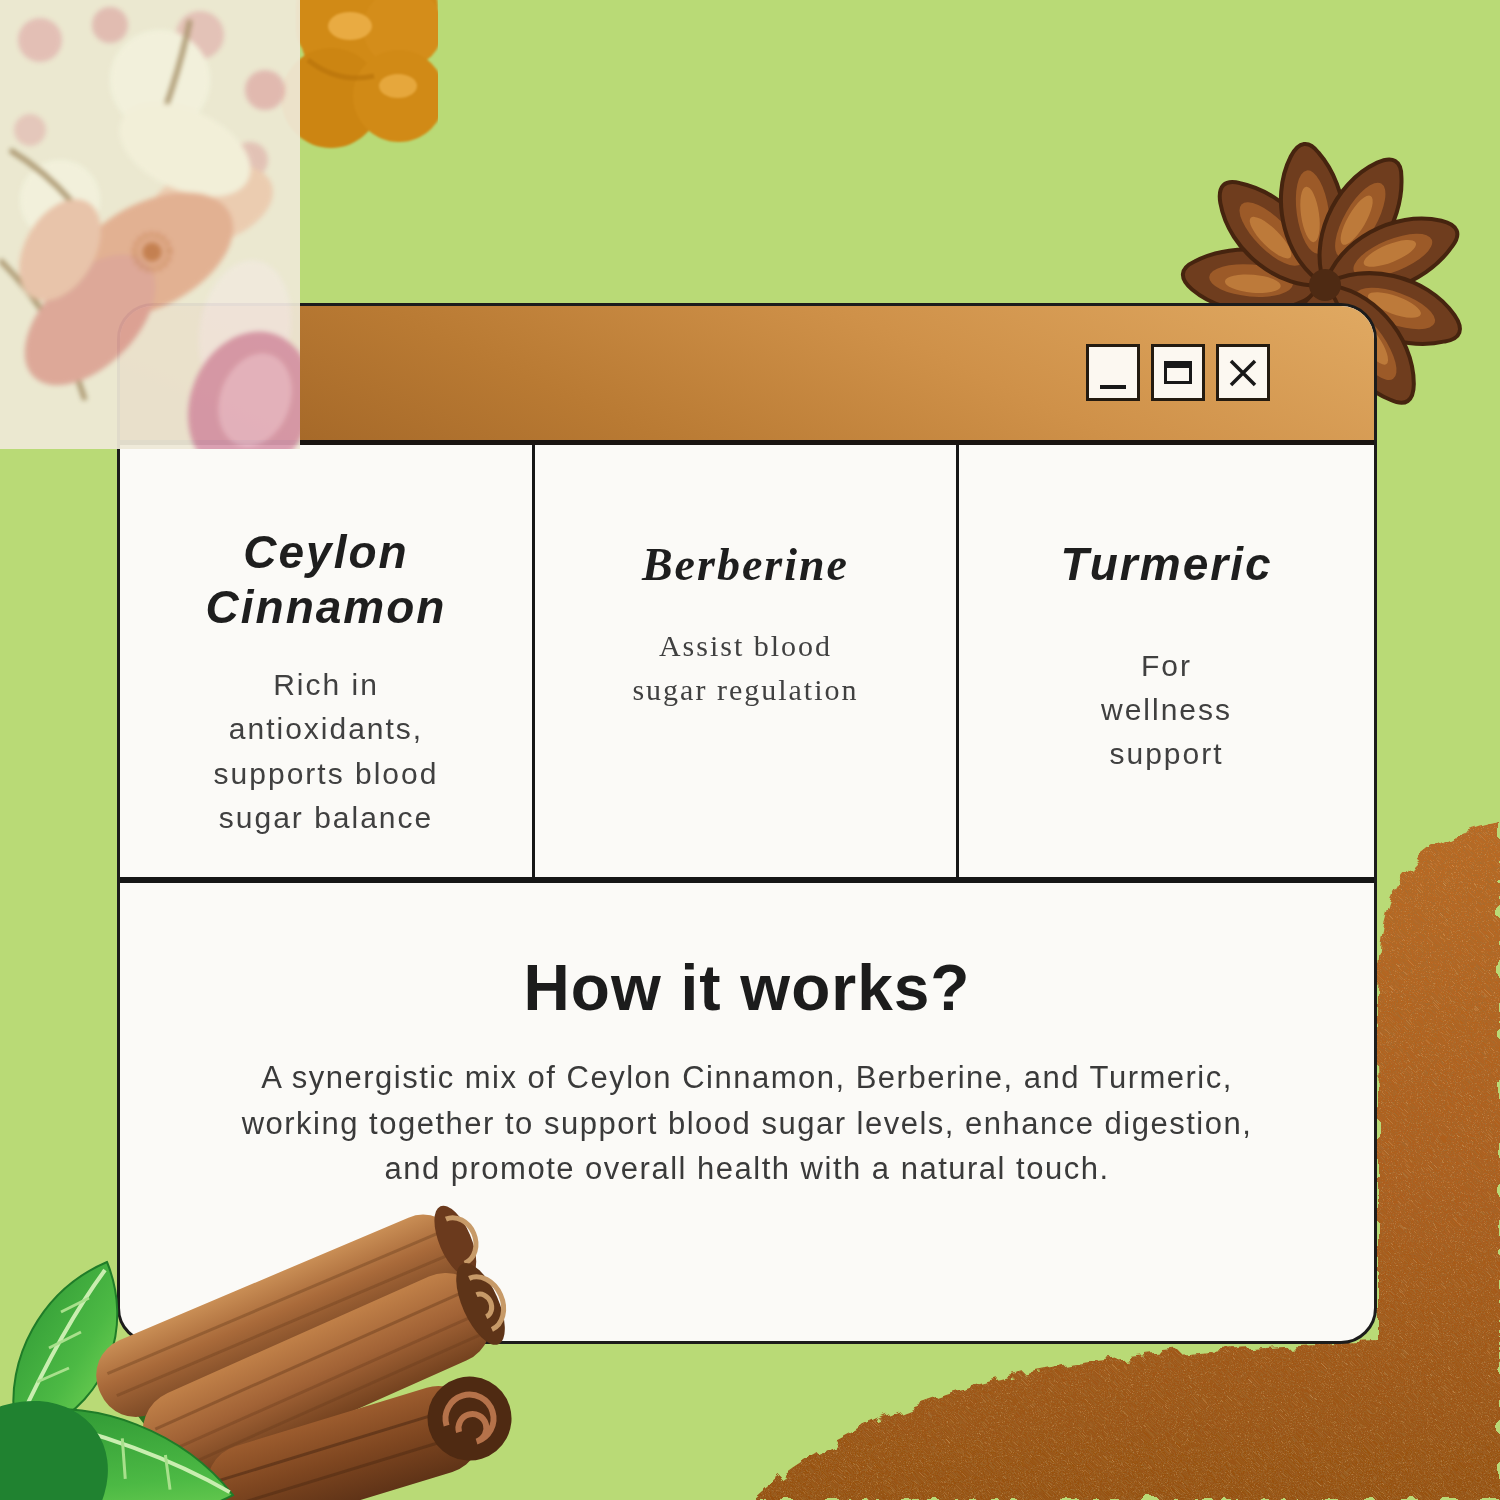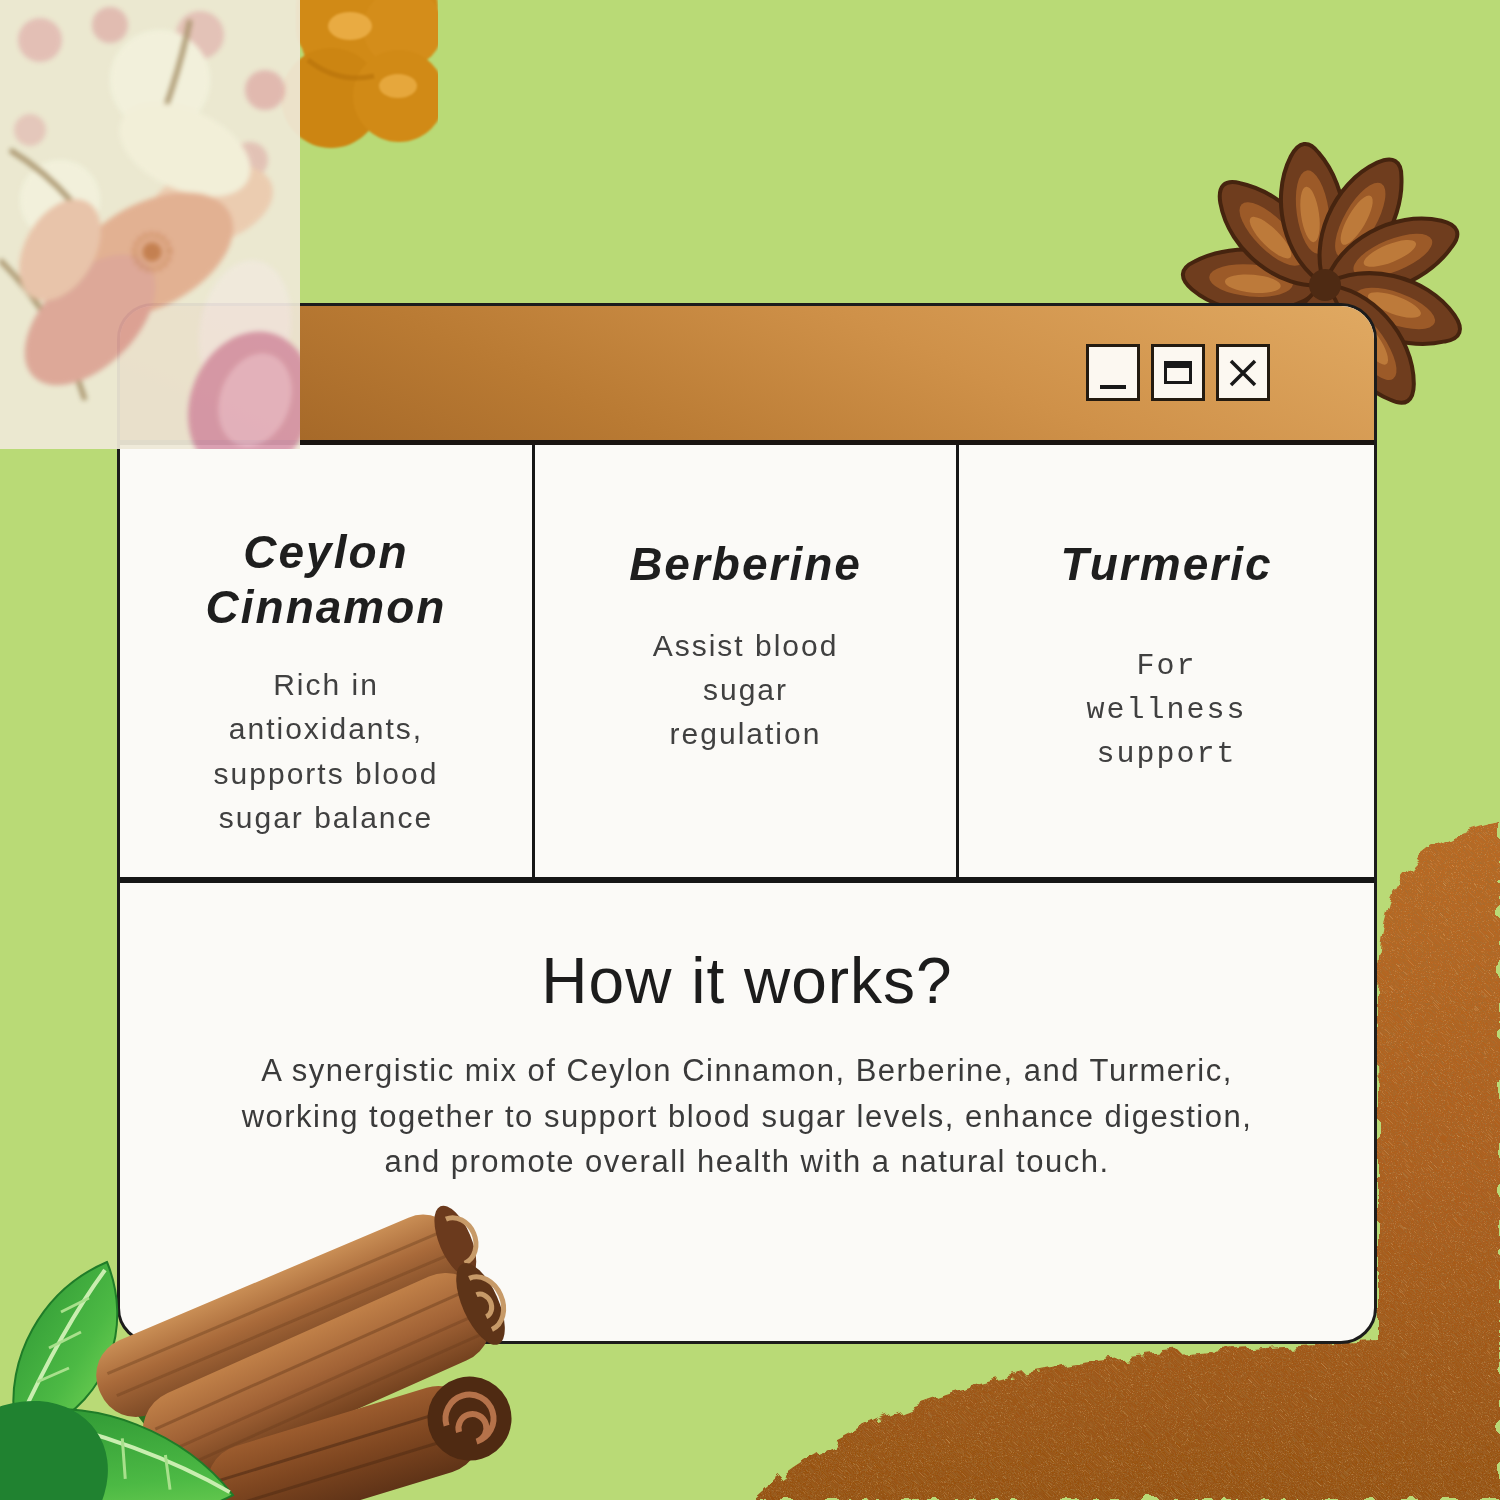--- a/index.html
+++ b/index.html
@@ -28,35 +28,35 @@
     position:relative; padding:0;
   }
   .glyph-min{display:block;width:26px;height:4px;background:#181818;position:absolute;bottom:9px;left:11px;}
   .glyph-max{display:block;width:28px;height:23px;border:3px solid #181818;border-top-width:7px;box-sizing:border-box;}
   .glyph-close{display:block;width:34px;height:34px;}
 
   .cols{display:flex; flex:0 0 432px; height:432px; border-bottom:6px solid #161616; background:#fbfaf7;}
   .col{box-sizing:border-box; text-align:center; border-right:3px solid #161616;}
   .col:last-child{border-right:none;}
   .col-1{flex:0 0 415px; padding-top:80px;}
-  .col-2{flex:0 0 424px; padding-top:92px;}
+  .col-2{flex:0 0 424px; padding-top:92px;font-family:Liberation Serif, serif;}
   .col-3{flex:1 1 auto; padding-top:92px;border-radius:18px;}
   .ing-title{
     font-size:46px; font-weight:bold; font-style:italic; letter-spacing:2px;
     color:#1e1e1e; line-height:1.2; margin:0 auto; max-width:300px;
   }
   .ing-desc{
     font-size:30px; color:#404040; line-height:1.47; letter-spacing:2px; margin:0 auto;
   }
   .col-1 .ing-desc{margin-top:28px; max-width:282px;}
   .col-2 .ing-desc{margin-top:32px; max-width:236px;}
-  .col-3 .ing-desc{margin-top:52px; max-width:166px;font-family:Liberation Mono, monospace;}
+  .col-3 .ing-desc{margin-top:52px; max-width:166px;}
 
   .how{flex:1 1 auto; text-align:center; padding-top:60px;}
-  .how-title{font-size:64px; font-weight:normal; color:#1c1c1c; letter-spacing:1px; margin:1px;}
+  .how-title{font-size:64px; font-weight:bold; color:#1c1c1c; letter-spacing:1px; margin:8px;}
   .how-para{
     font-size:31px; color:#3a3a3a; letter-spacing:1.5px; line-height:1.47;
     width:1072px; margin:30px auto 2px;
   }
 
   
   .anise{left:1150px; top:120px; width:350px; height:345px; z-index:2;}
   .gummy{left:278px; top:0; width:160px; height:160px; z-index:2;}
   .powder{left:0; top:0; width:1500px; height:1500px; z-index:1; pointer-events:none;}
   .flower{left:0; top:0; width:300px; height:449px; z-index:6; opacity:.94;}

